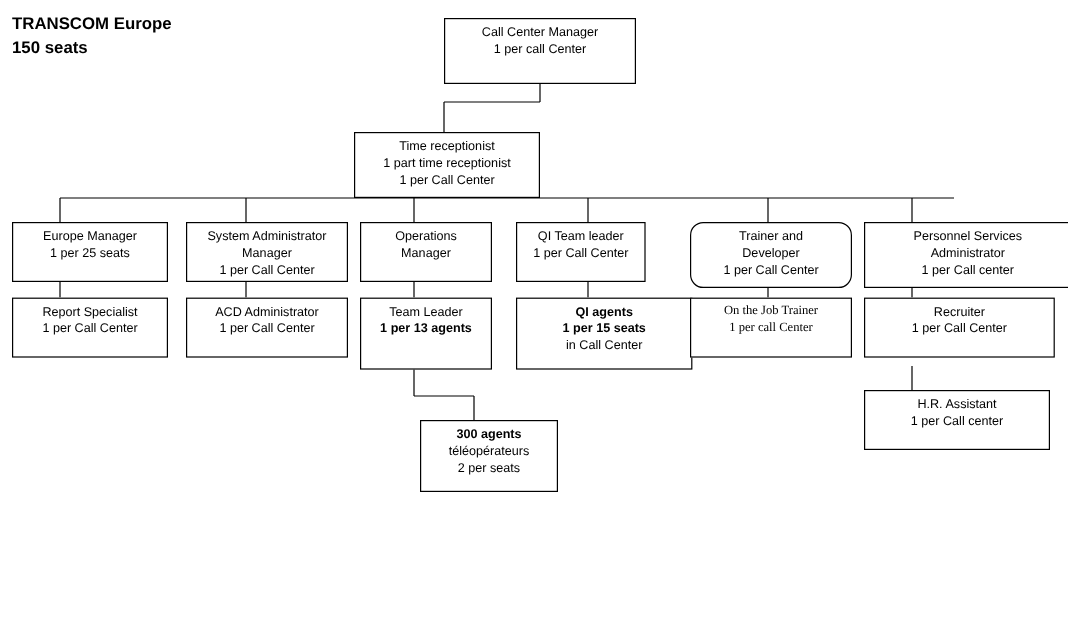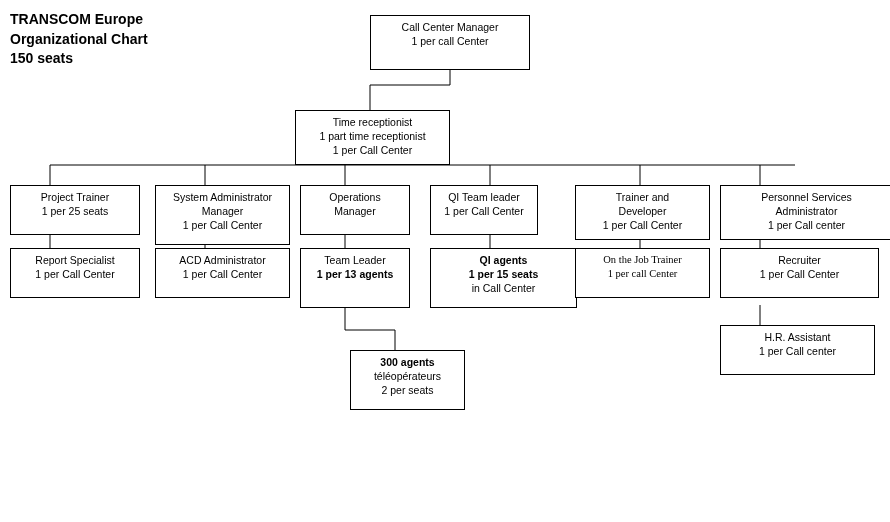--- a/index.html
+++ b/index.html
@@ -69,21 +69,20 @@
       fill: none;
     }
   </style>
 </head>
 <body>
 
 <div class="page">
 
   <div class="title">
     <div>TRANSCOM Europe</div>
-    <div>Organizational Chart</div>
     <div>150 seats</div>
   </div>
 
   <svg class="lines">
 
     <line x1="450" y1="68" x2="450" y2="85"></line>
     <line x1="450" y1="85" x2="370" y2="85"></line>
     <line x1="370" y1="85" x2="370" y2="110"></line>
 
     <line x1="370" y1="150" x2="370" y2="165"></line>
@@ -128,30 +127,30 @@
       <div>1 per call Center</div>
     </div>
 
     <div class="box" style="left:295px; top:110px; width:155px; height:55px;">
       <div>Time receptionist</div>
       <div>1 part time receptionist</div>
       <div>1 per Call Center</div>
     </div>
 
     <div class="box" style="left:10px; top:185px; width:130px; height:50px;">
-      <div>Project Trainer</div>
+      <div>Europe Manager</div>
       <div>1 per 25 seats</div>
     </div>
 
     <div class="box" style="left:10px; top:248px; width:130px; height:50px;">
       <div>Report Specialist</div>
       <div>1 per Call Center</div>
     </div>
 
-    <div class="box" style="left:155px; top:185px; width:135px; height:60px;">
+    <div class="box" style="left:155px; top:185px; width:135px; height:50px;">
       <div>System Administrator</div>
       <div>Manager</div>
       <div>1 per Call Center</div>
     </div>
 
     <div class="box" style="left:155px; top:248px; width:135px; height:50px;">
       <div>ACD Administrator</div>
       <div>1 per Call Center</div>
     </div>
 
@@ -175,21 +174,21 @@
       <div>QI Team leader</div>
       <div>1 per Call Center</div>
     </div>
 
     <div class="box" style="left:430px; top:248px; width:147px; height:60px;">
       <div><strong>QI agents</strong></div>
       <div><strong>1 per 15 seats</strong></div>
       <div>in Call Center</div>
     </div>
 
-    <div class="box" style="left:575px; top:185px; width:135px; height:55px;">
+    <div class="box" style="left:575px; top:185px; width:135px; height:55px;border-radius:11px;">
       <div>Trainer and</div>
       <div>Developer</div>
       <div>1 per Call Center</div>
     </div>
 
     <div class="box" style="left:575px; top:248px; width:135px; height:50px;font-family:Liberation Serif, serif;">
       <div>On the Job Trainer</div>
       <div>1 per call Center</div>
     </div>
 

